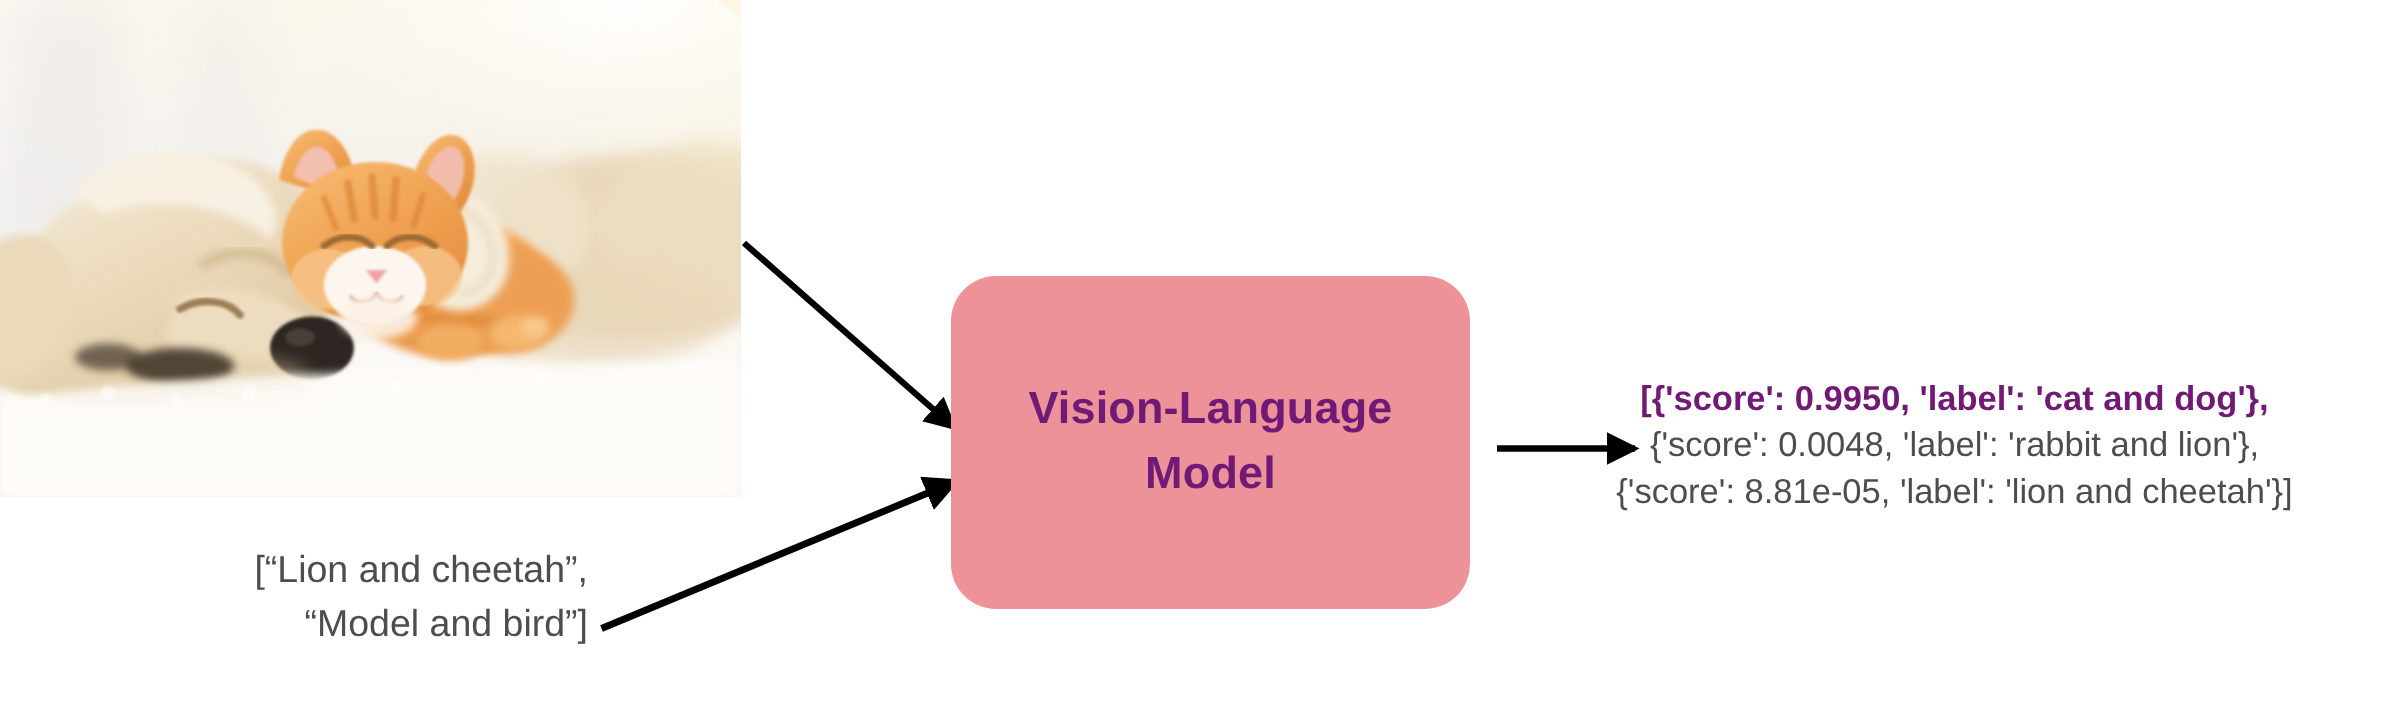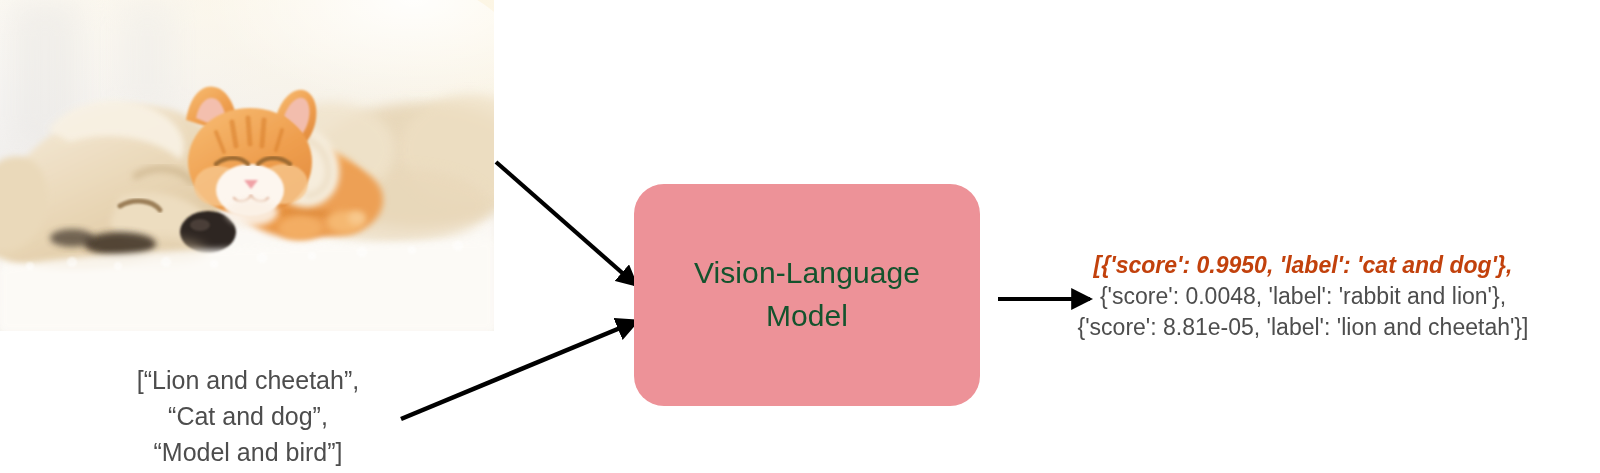--- a/index.html
+++ b/index.html
@@ -50,57 +50,57 @@
     width: 346px;
     height: 222px;
     border-radius: 30px;
     display: flex;
     align-items: center;
     justify-content: center;
     box-sizing: border-box;
     padding: 0 18px;
   }
   #model-box .model-label {
-    color: #14532d;
+    color: #701a75;
     font-size: 30px;
-    font-weight: normal;
+    font-weight: bold;
     line-height: 1.42;
     text-align: center;
     letter-spacing: 0.1px;
     white-space: pre-line;
   }
 
   
   #prompt-list {
     position: absolute;
     left: 104px;
     top: 362px;
     width: 288px;
-    text-align: center;
+    text-align: right;
     color: #4d4d4d;
     font-size: 25px;
     line-height: 36px;
     white-space: nowrap;
   }
   #prompt-list .prompt-line { display: block; }
 
   
   #output-block {
     position: absolute;
     left: 1060px;
     top: 250px;
     width: 486px;
     text-align: center;
     color: #4d4d4d;
     font-size: 23px;
     line-height: 31px;
     white-space: nowrap;
   }
   #output-block .out-line { display: block; }
-  #output-block .out-line.top { font-weight: bold; color: #c2410c; font-style: italic; }
+  #output-block .out-line.top { font-weight: bold; color: #701a75; }
 </style>
 </head>
 <body>
 
 <div id="canvas">
 
   <div id="input-photo">
     <svg width="494" height="331" viewBox="0 0 494 331" xmlns="http://www.w3.org/2000/svg">
       <defs>
         <linearGradient id="bgGrad" x1="0" y1="0" x2="0.3" y2="1">
@@ -261,21 +261,20 @@
     <line x1="998" y1="299" x2="1090" y2="299" stroke="#000000" stroke-width="4.2" marker-end="url(#arrowHead)"></line>
   </svg>
 
   <div id="model-box" style="background: rgb(237, 146, 152); border-radius: 30px;">
     <div class="model-label">Vision-Language
 Model</div>
   </div>
 
   <div id="prompt-list">
     <span class="prompt-line">[“Lion and cheetah”,</span>
-    <span class="prompt-line">“Cat and dog”,</span>
     <span class="prompt-line">“Model and bird”]</span>
   </div>
 
   <div id="output-block">
     <span class="out-line top">[{'score': 0.9950, 'label': 'cat and dog'},</span>
     <span class="out-line">{'score': 0.0048, 'label': 'rabbit and lion'},</span>
     <span class="out-line">{'score': 8.81e-05, 'label': 'lion and cheetah'}]</span>
   </div>
 
 </div>

